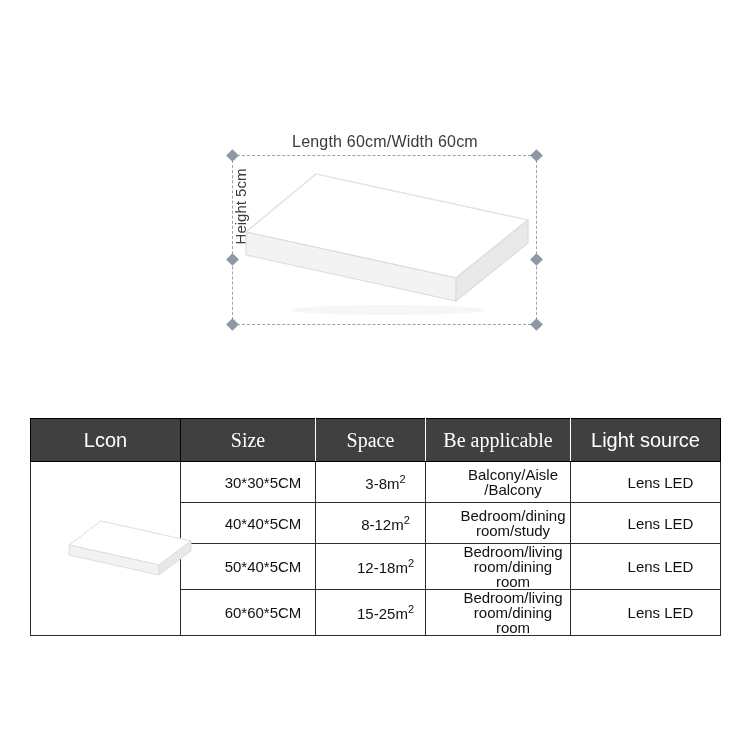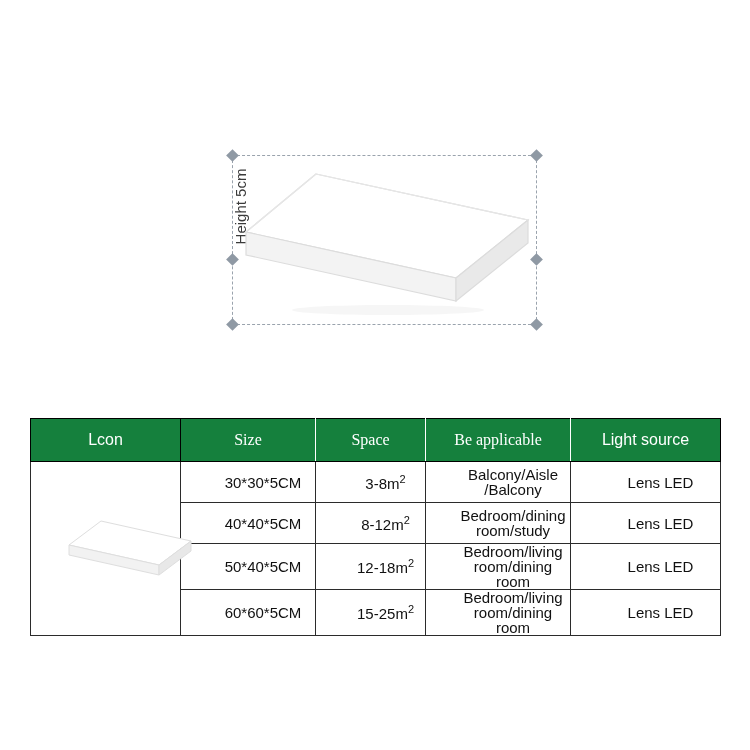--- a/index.html
+++ b/index.html
@@ -101,25 +101,25 @@
   }
   table.spec th, table.spec td {
     border: 1px solid #2b2b2b;
     text-align: center;
     vertical-align: middle;
     font-size: 15px;
     color: #111;
     padding: 0 4px;
   }
   table.spec thead th {
-    background: #15803d;
+    background: #404040;
     color: #ffffff;
     height: 42px;
     font-weight: normal;
-    font-size: 16px;
+    font-size: 20px;
     border: 1px solid #000000;
   }
   table.spec thead th.sep {
     border-left: 1px solid #ffffff;
     border-right: 1px solid #ffffff;
     font-family: Liberation Serif, serif;
   }
   table.spec tbody td {
     height: 40px;
     background: #ffffff;
@@ -156,20 +156,21 @@
   <div class="dash-line dash-v" style="left:232px; top:155px; height:170px;"></div>
   <div class="dash-line dash-v" style="left:536px; top:155px; height:170px;"></div>
 
   <div class="tick" style="left:228px; top:151px;"></div>
   <div class="tick" style="left:532px; top:151px;"></div>
   <div class="tick" style="left:228px; top:320px;"></div>
   <div class="tick" style="left:532px; top:320px;"></div>
   <div class="tick" style="left:228px; top:255px;"></div>
   <div class="tick" style="left:532px; top:255px;"></div>
 
+  <div class="dim-top-label">Length 60cm/Width 60cm</div>
   <div class="dim-left-label">Height 5cm</div>
 
   <div class="lamp">
     <svg class="lamp-outline" viewBox="0 0 296 150" xmlns="http://www.w3.org/2000/svg">
 
       <polygon points="78,6 290,52 218,110 8,64" fill="#ffffff" stroke="#dcdcdc" stroke-width="1.2"></polygon>
 
       <polygon points="8,64 218,110 218,133 8,87" fill="#f3f3f3" stroke="#dcdcdc" stroke-width="1.2"></polygon>
 
       <polygon points="218,110 290,52 290,75 218,133" fill="#e9e9e9" stroke="#dcdcdc" stroke-width="1.2"></polygon>

